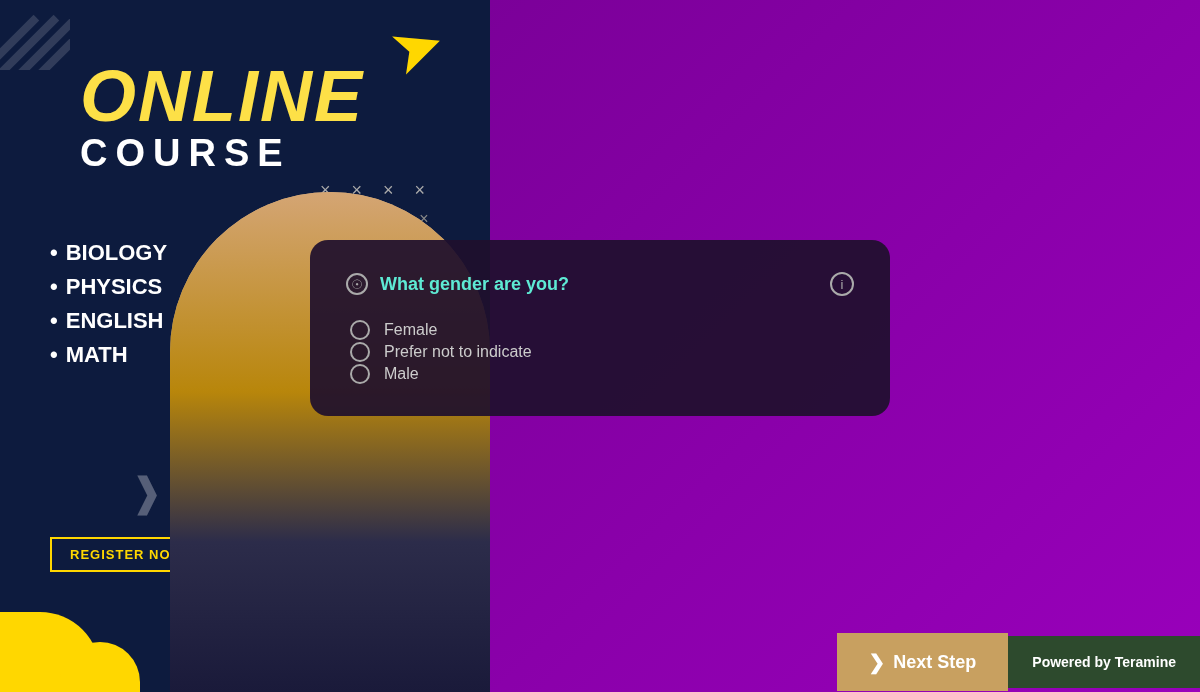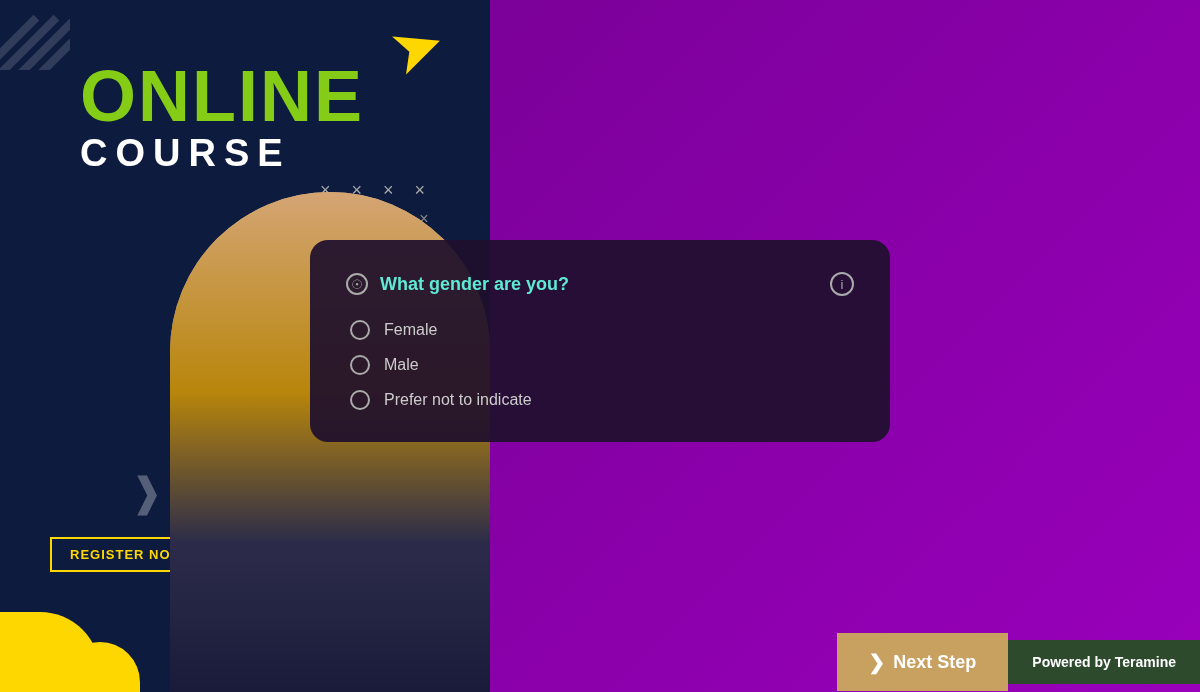--- a/index.html
+++ b/index.html
@@ -33,23 +33,24 @@
 
     
     .course-title {
       position: absolute;
       top: 60px;
       left: 80px;
     }
     .course-title .online {
       font-size: 72px;
       font-weight: 900;
-      color: #84cc16;
+      color: #fde047;
       line-height: 1;
       letter-spacing: 2px;
+      font-style: italic;
     }
     .course-title .course {
       font-size: 38px;
       font-weight: 900;
       color: #ffffff;
       letter-spacing: 8px;
       text-align: left;
     }
 
     
@@ -213,21 +214,21 @@
       align-items: center;
       justify-content: center;
       color: #aaa;
       font-size: 13px;
       cursor: pointer;
     }
 
     .radio-options {
       display: flex;
       flex-direction: column;
-      gap: 15px;
+      gap: 2px;
       padding-left: 4px;
     }
 
     .radio-option {
       display: flex;
       align-items: center;
       gap: 14px;
       cursor: pointer;
     }
 
@@ -277,21 +278,21 @@
 
     .next-step-btn .arrow {
       font-size: 20px;
     }
 
     .powered-by {
       background: #2d4a2d;
       color: #aaa;
       font-size: 14px;
       padding: 12px 24px;
-      height: 44px;
+      height: 52px;
       display: flex;
       align-items: center;
     }
 
     .powered-by span {
       color: #ffffff;
       font-weight: 700;
     }
 
     
@@ -327,20 +328,34 @@
   <div style="position:absolute;top:10px;left:390px;font-size:64px;color:#FFD700;transform:rotate(-20deg);">➤</div>
 
   <div class="course-title">
     <div class="online">ONLINE</div>
     <div class="course">COURSE</div>
   </div>
 
   <div class="x-pattern">× × × ×</div>
   <div class="x-pattern-2">× × × ×</div>
 
+  <ul class="subjects">
+    <li>
+        <span>BIOLOGY</span>
+      </li>
+    <li>
+        <span>PHYSICS</span>
+      </li>
+    <li>
+        <span>ENGLISH</span>
+      </li>
+    <li>
+        <span>MATH</span>
+      </li>
+  </ul>
 
   <button class="register-btn">REGISTER NOW</button>
 
   <div class="chevrons">
     <span class="chevron">❱❱</span>
     <span class="chevron">❱❱</span>
     <span class="chevron">❱❱</span>
   </div>
 
   <div class="person-circle">
@@ -362,25 +377,25 @@
     <div class="info-icon">i</div>
   </div>
 
   <div class="radio-options">
     <label class="radio-option">
       <div class="radio-circle"></div>
       <span class="radio-label">Female</span>
     </label>
     <label class="radio-option">
       <div class="radio-circle"></div>
-      <span class="radio-label">Male</span>
+      <span class="radio-label">Prefer not to indicate</span>
     </label>
     <label class="radio-option">
       <div class="radio-circle"></div>
-      <span class="radio-label">Prefer not to indicate</span>
+      <span class="radio-label">Male</span>
     </label>
   </div>
 </div>
 
 <div class="bottom-bar">
   <button class="next-step-btn">
     <span class="arrow">❯</span>
     <span>Next Step</span>
   </button>
   <div class="powered-by">

